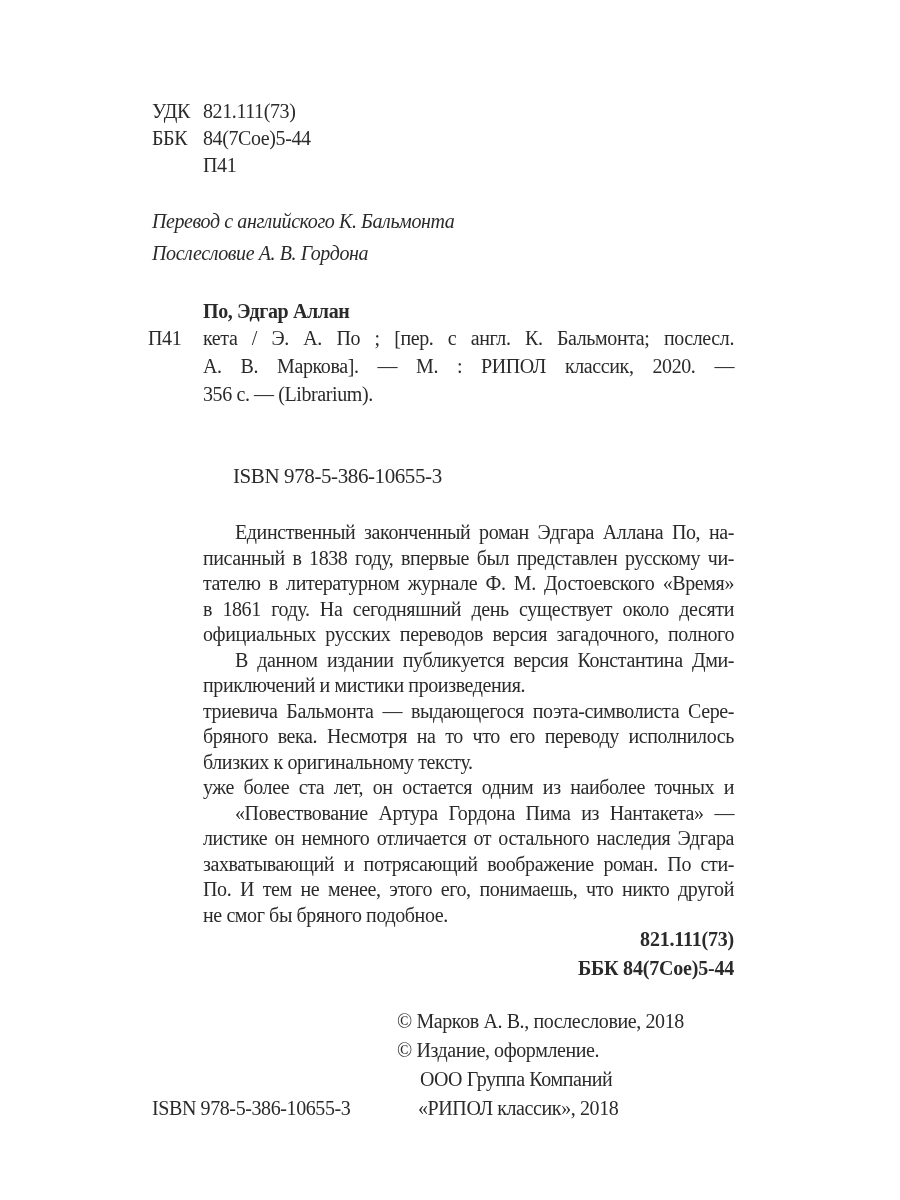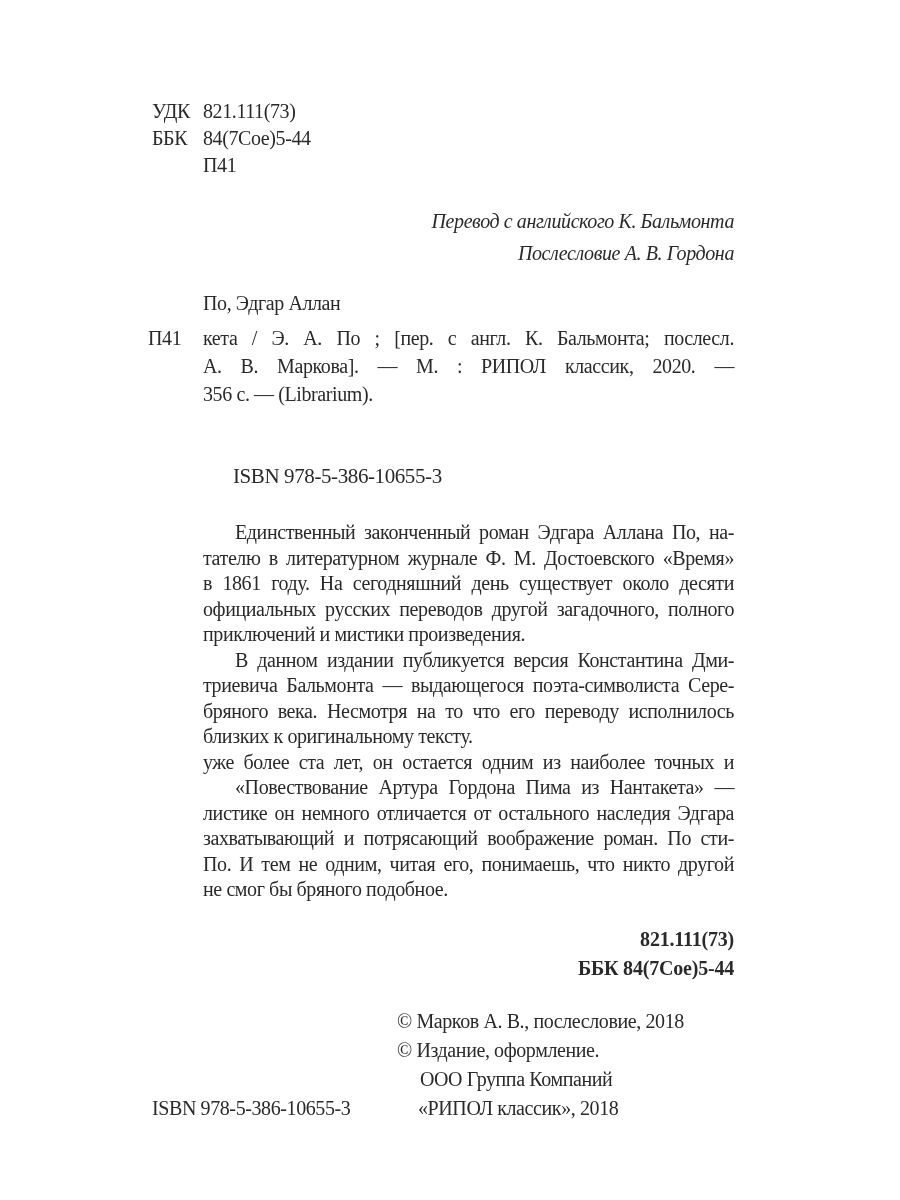--- a/index.html
+++ b/index.html
@@ -18,25 +18,25 @@
   .abs { position: absolute; }
 
   
   .udk-block { top: 82px; left: 152px; line-height: 27px; }
   .udk-row { display: flex; }
   .udk-row .lbl { display: inline-block; width: 51px; }
 
   
   .credits {
     top: 189px; left: 152px; width: 582px;
-    text-align: right; font-style: italic; line-height: 32px;
+    text-align: left; font-style: italic; line-height: 32px;
   }
 
   
-  .author { top: 273px; left: 203px; line-height: 28px; font-weight: normal; }
+  .author { top: 281px; left: 203px; line-height: 28px; font-weight: bold; }
   .catalog { top: 308px; left: 203px; width: 531px; line-height: 28px; }
   .catalog .margin-code { position: absolute; left: -55px; top: 0; }
 
   .line { text-align: justify; text-align-last: justify; }
   .line.last { text-align: center; text-align-last: left; }
   .line.ind { padding-left: 32px; }
   .catalog .line.ind { padding-left: 22px; }
 
   .isbn-mid { top: 447px; left: 233px; font-size: 21px; line-height: 27px; }
 
@@ -87,35 +87,36 @@
     <span class="margin-code">П41</span>
     <div class="line">кета / Э. А. По ; [пер. с англ. К. Бальмонта; послесл.</div>
     <div class="line">А. В. Маркова]. — М. : РИПОЛ классик, 2020. —</div>
     <div class="line last">356 с. — (Librarium).</div>
   </div>
 
   <div class="abs isbn-mid">ISBN 978-5-386-10655-3</div>
 
   <div class="abs annotation">
     <div class="line ind">Единственный законченный роман Эдгара Аллана По, на-</div>
+    <div class="line">писанный в 1838 году, впервые был представлен русскому чи-</div>
     <div class="line">тателю в литературном журнале Ф. М. Достоевского «Время»</div>
     <div class="line">в 1861 году. На сегодняшний день существует около десяти</div>
-    <div class="line">официальных русских переводов другой загадочного, полного</div>
+    <div class="line">официальных русских переводов версия загадочного, полного</div>
+    <div class="line ind">В данном издании публикуется версия Константина Дми-</div>
+
     <div class="line last">приключений и мистики произведения.</div>
-
-    <div class="line ind">В данном издании публикуется версия Константина Дми-</div>
     <div class="line">триевича Бальмонта — выдающегося поэта-символиста Сере-</div>
     <div class="line">бряного века. Несмотря на то что его переводу исполнилось</div>
     <div class="line last">близких к оригинальному тексту.</div>
     <div class="line">уже более ста лет, он остается одним из наиболее точных и</div>
 
     <div class="line ind">«Повествование Артура Гордона Пима из Нантакета» —</div>
     <div class="line">листике он немного отличается от остального наследия Эдгара</div>
     <div class="line">захватывающий и потрясающий воображение роман. По сти-</div>
-    <div class="line">По. И тем не одним, читая его, понимаешь, что никто другой</div>
+    <div class="line">По. И тем не менее, этого его, понимаешь, что никто другой</div>
     <div class="line last">не смог бы бряного подобное.</div>
   </div>
 
   <div class="abs codes-footer">
     <div>821.111(73)</div>
     <div>ББК 84(7Сое)5-44</div>
   </div>
 
   <div class="abs copyright">
     <div>© Марков А. В., послесловие, 2018</div>

